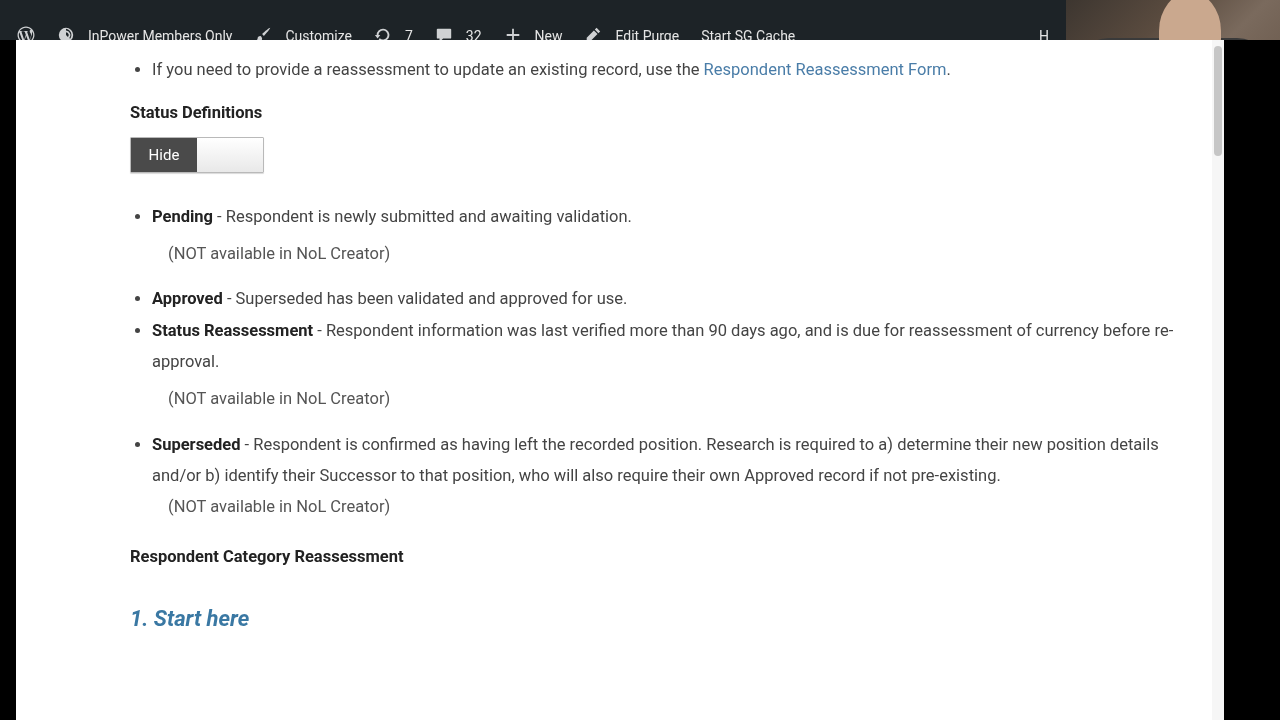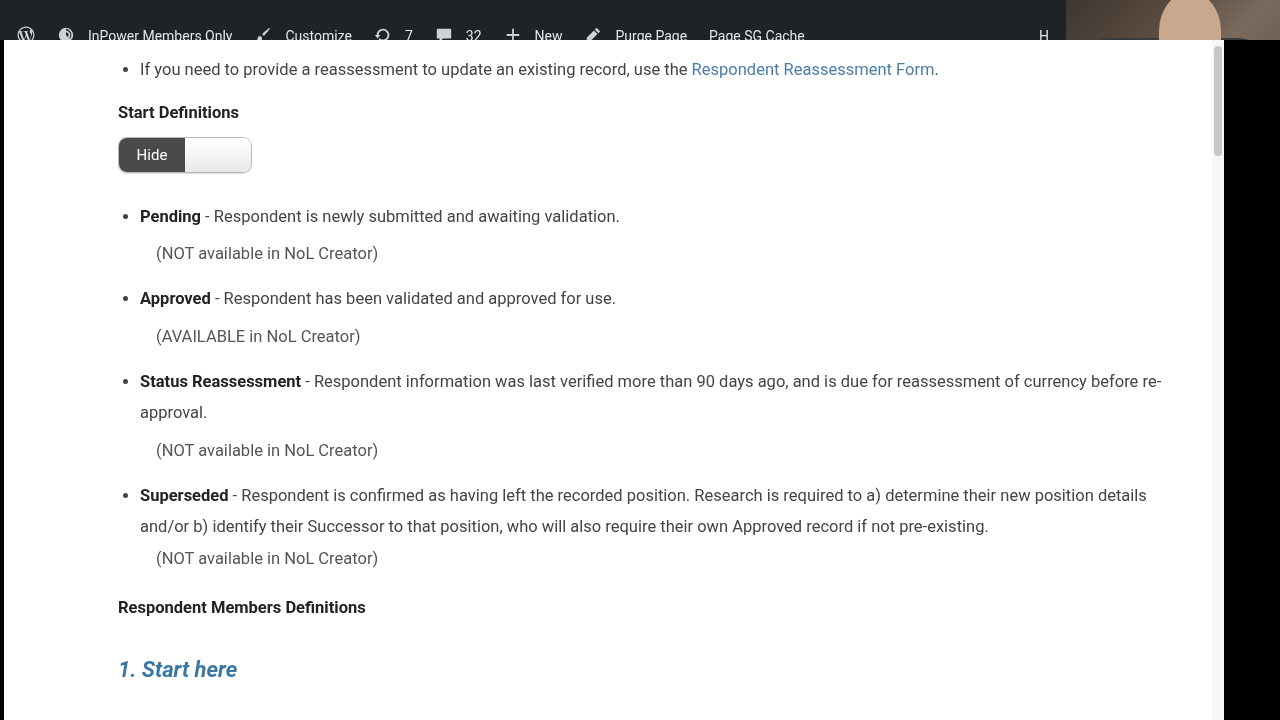--- a/index.html
+++ b/index.html
@@ -9,34 +9,34 @@
   .adminbar { position: absolute; top: 0; left: 0; width: 1066px; height: 40px; background: #1d2327; display: flex; align-items: center; color: #e5e5e5; font-size: 14px; padding: 0 8px; gap: 4px; }
   .adminbar .item { display: flex; align-items: flex-end; gap: 13px; padding: 0 9px; height: 47px; cursor: pointer; white-space: nowrap; }
   .adminbar svg { width: 18px; height: 18px; fill: #cfd1d3; }
   .adminbar .cnt { color: #e5e5e5; }
   
   .video-pane { position: absolute; top: 0; right: 0; width: 214px; height: 74px; background: linear-gradient(135deg,#3d3630,#5a4b3f 40%,#7a6a5d 70%,#6c5b4e); }
   .video-pane .shoulders { position:absolute; bottom:0; left:50%; transform:translateX(-50%); width:200px; height:36px; background:#3a3a3a; border-radius:60px 60px 0 0; }
   .video-pane .head { position:absolute; top:-8px; left:58%; transform:translateX(-50%); width:62px; height:78px; background:#caa88e; border-radius:50% 50% 40% 40%; }
   .video-pane .name { position:absolute; left:4px; bottom:4px; background:rgba(0,0,0,.55); color:#fff; font-size:11px; padding:2px 5px; border-radius:2px; }
   
-  .contentframe { position: absolute; top: 40px; left: 4px; width: 1224px; height: 680px; background: #3b82f6; }
+  .contentframe { position: absolute; top: 40px; left: 16px; width: 1224px; height: 680px; background: #3b82f6; }
   .right-black { position:absolute; top:40px; left:1224px; width:56px; height:680px; background:#000; }
   .scrolltrack { position:absolute; top:40px; left:1212px; width:12px; height:680px; background:#f6f6f6; }
   .scrolltrack .thumb { position:absolute; top:6px; left:2px; width:8px; height:110px; background:#c6c6c6; border-radius:4px; }
   .page { position:absolute; top:0; left:0; width:1212px; height:680px; background:#fff; color:#444; padding: 0 0 0 0; }
   .page a { color:#4a7da8; text-decoration:none; }
   
   .content { padding: 14px 40px 0 114px; font-size: 16.5px; line-height: 1.9; }
   ul.bul { list-style: disc; padding-left: 22px; }
   ul.bul > li { margin-bottom: 0; }
   .content .topline { margin-bottom: 12px; }
   .sec-label { font-weight: 700; color:#222; margin-top: 10px; }
   .toggle-wrap { margin-top: 8px; }
-  .toggle { display:inline-flex; border:1px solid #b9b9b9; border-radius:9px; box-shadow: 0 1px 1px rgba(0,0,0,.15); overflow:hidden; height:36px; }
+  .toggle { display:inline-flex; border:1px solid #b9b9b9; border-radius:1px; box-shadow: 0 1px 1px rgba(0,0,0,.15); overflow:hidden; height:36px; }
   .toggle .half { width:66px; height:36px; display:flex; align-items:center; justify-content:center; font-size:15px; }
   .toggle .dark { background:#4a4a4a; color:#fff; }
   .toggle .light { background:linear-gradient(#fff,#e7e7e7); color:#333; }
   .defs { margin-top: 28px; }
   .defs ul.bul > li { margin-bottom: 0; }
   .defs .sub { padding-left: 0; margin: 6px 0 14px 16px; color:#555; }
   .defs .sub.tight { margin-top: 0; margin-bottom: 0; }
   .defs strong { color:#222; font-weight:700;margin-top:11px; }
   .cat-sec { margin-top: 18px; }
   .formhdr { color:#3a78a3; font-weight:700; font-style:italic; font-size:22px; margin-top: 26px; }
@@ -79,24 +79,24 @@
     <div class="item">
       <svg viewBox="0 0 20 20">
           <path d="M9 3h2v6h6v2h-6v6H9v-6H3V9h6z"></path>
         </svg>
       <span>New</span>
     </div>
     <div class="item">
       <svg viewBox="0 0 20 20">
           <path d="M14 2l4 4-2 2-4-4 2-2zM3 13l8-8 4 4-8 8H3v-4z"></path>
         </svg>
-      <span>Purge Page</span>
+      <span>Edit Purge</span>
     </div>
     <div class="item">
-      <span>Page SG Cache</span>
+      <span>Start SG Cache</span>
     </div>
     <div style="flex:1"></div>
     <div class="item">
       <span>H</span>
     </div>
   </div>
 
   <div class="video-pane">
     <div class="shoulders"></div>
     <div class="head"></div>
@@ -106,51 +106,50 @@
   <div class="contentframe">
     <div class="page">
       <div class="content">
 
         <ul class="bul topline">
           <li>
             <span>If you need to provide a reassessment to update an existing record, use the </span><a href="#">Respondent Reassessment Form</a><span>.</span>
           </li>
         </ul>
 
-        <div class="sec-label">Start Definitions</div>
+        <div class="sec-label">Status Definitions</div>
         <div class="toggle-wrap">
           <div class="toggle">
             <div class="half dark">Hide</div>
             <div class="half light"></div>
           </div>
         </div>
 
         <div class="defs">
           <ul class="bul">
             <li>
               <strong>Pending</strong><span> - Respondent is newly submitted and awaiting validation.</span>
               <div class="sub">(NOT available in NoL Creator)</div>
             </li>
             <li>
-              <strong>Approved</strong><span> - Respondent has been validated and approved for use.</span>
-              <div class="sub">(AVAILABLE in NoL Creator)</div>
+              <strong>Approved</strong><span> - Superseded has been validated and approved for use.</span>
             </li>
             <li>
               <strong>Status Reassessment</strong><span> -  Respondent information was last verified more than 90 days ago, and is due for reassessment of currency before re-approval.</span>
               <div class="sub">(NOT available in NoL Creator)</div>
             </li>
             <li>
               <strong>Superseded</strong><span> - Respondent is confirmed as having left the recorded position. Research is required to a) determine their new position details and/or b) identify their Successor to that position, who will also require their own Approved record if not pre-existing.</span>
               <div class="sub tight">(NOT available in NoL Creator)</div>
             </li>
           </ul>
         </div>
 
         <div class="cat-sec">
-          <div class="sec-label">Respondent Members Definitions</div>
+          <div class="sec-label">Respondent Category Reassessment</div>
         </div>
 
         <div class="formhdr">1. Start here</div>
 
       </div>
     </div>
   </div>
 
   <div class="scrolltrack">
     <div class="thumb"></div>

